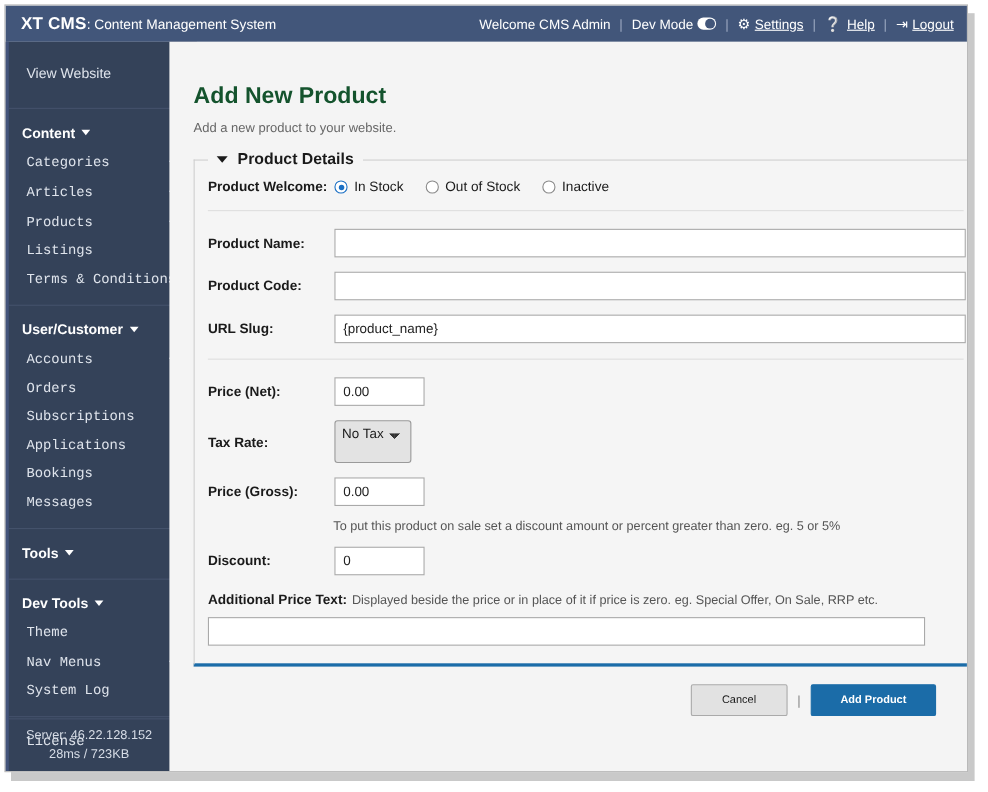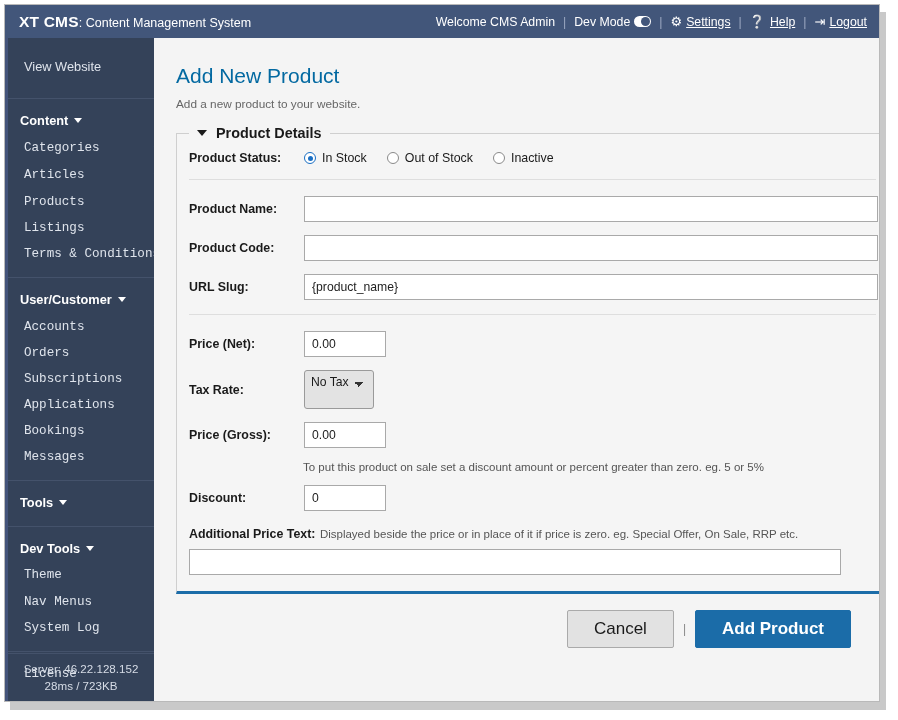--- a/index.html
+++ b/index.html
@@ -93,21 +93,21 @@
   }
 
   
   #main {
     position: absolute; left: 149px; top: 33px;
     width: 727px; height: 665px;
     background: #f4f4f4;
     padding: 22px 26px 0 22px;
     overflow: hidden;
   }
-  #page-title { font-size: 21px; font-weight: normal; color: #0369a1; margin: 4px 0 9px 0; }
+  #page-title { font-size: 21px; font-weight: bold; color: #14532d; margin: 16px 0 9px 0; }
   #page-sub { font-size: 11.8px; color: #666; margin: 0 0 14px 0; }
 
   
   .panel {
     background: #f5f5f5;
     border: 1px solid #cfcfcf;
     border-bottom: 3px solid #1b6ca8;
     padding: 0 0 16px 0;
     margin: 0;
   }
@@ -171,21 +171,21 @@
   .helptext { font-size: 11.5px; color: #555; margin: 0 0 12px 0; text-align: center; }
   .inline-label { font-size: 12.4px; font-weight: bold; color: #1a1a1a; }
   .inline-help { font-size: 11.5px; color: #555; font-weight: normal; }
 
   
   #form-actions {
     display: flex; align-items: center; justify-content: flex-end;
     gap: 0; padding: 16px 4px 0 0;
   }
   .btn {
-    font-family: "Liberation Sans", sans-serif; font-size: 17px;
+    font-family: "Liberation Sans", sans-serif; font-size: 10px;
     padding: 8px 26px; cursor: pointer; border-radius: 2px;
   }
   .btn-cancel { background: #e2e2e2; border: 1px solid #aaaaaa; color: #1a1a1a; min-width: 88px; }
   .btn-sep { color: #888; margin: 0 9px; font-size: 12px; }
   .btn-primary { background: #1b6ca8; border: 1px solid #1b6ca8; color: #ffffff; font-weight: bold; }
 </style>
 </head>
 <body>
 
 <div id="app-window">
@@ -324,21 +324,21 @@
 
     <fieldset class="panel">
       <legend class="panel-legend">
         <span class="legend-caret"></span>
         <span>Product Details</span>
       </legend>
 
       <div class="panel-body">
 
         <div class="frow">
-          <div class="flabel">Product Status:</div>
+          <div class="flabel">Product Welcome:</div>
           <div class="radio-row">
             <label class="radio-item">
               <span class="radio checked"></span>
               <span>In Stock</span>
             </label>
             <label class="radio-item">
               <span class="radio"></span>
               <span>Out of Stock</span>
             </label>
             <label class="radio-item">

